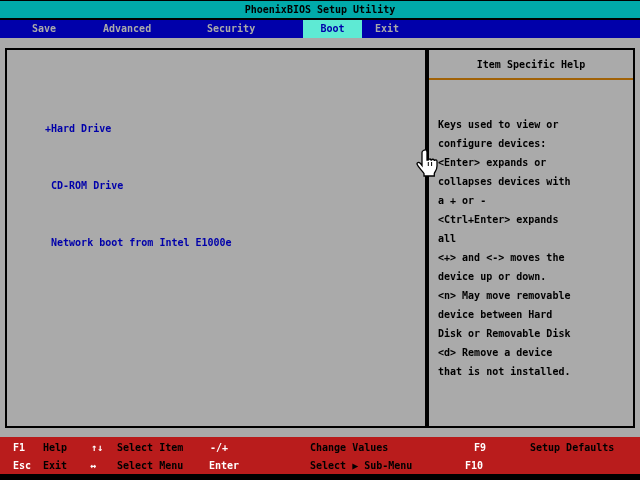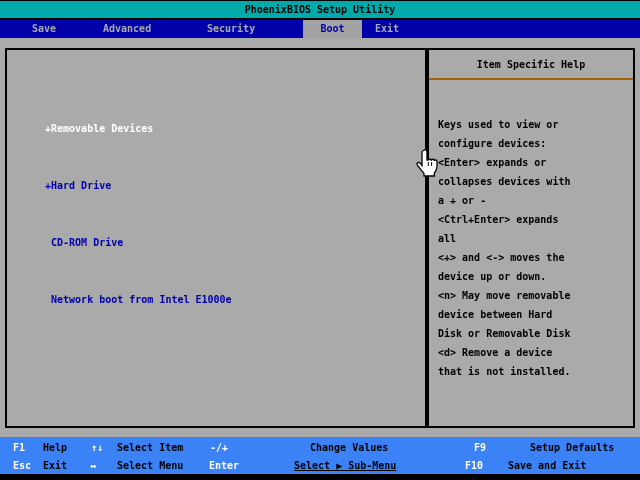--- a/index.html
+++ b/index.html
@@ -13,33 +13,33 @@
   
   .titlebar {
     position:absolute; left:0; top:0; width:640px; height:18px;
     background:#00AAAA; border-top:1px solid #000;
     color:#000; text-align:center; line-height:17px;
   }
   .titlesep { position:absolute; left:0; top:18px; width:640px; height:2px; background:#000; }
   
   .menubar { position:absolute; left:0; top:20px; width:640px; height:18px; background:#0000AA; }
   .menu-item { position:absolute; top:0; height:18px; line-height:18px; color:#AAAAAA; }
-  .menu-item.selected { background:#a3a3a3; color:#0000AA; text-align:center; }
+  .menu-item.selected { background:#5eead4; color:#0000AA; text-align:center; }
   
   .panel { position:absolute; background:#AAAAAA; border:2px solid #000; }
   #left-panel  { left:5px;   top:48px; width:422px; height:380px; }
   #right-panel { left:427px; top:48px; width:208px; height:380px; }
   .device-list { position:absolute; left:38px; top:31px; line-height:19px; white-space:pre; }
   .device-item { color:#0000AA; }
   .device-item.selected { color:#FFFFFF; }
   .help-header { height:30px; line-height:30px; border-bottom:2px solid #a16207; text-align:center; color:#000; }
   .help-body { padding:35px 2px 0 9px; color:#000; }
   .help-line { line-height:19px; white-space:pre; }
   
-  .footer { position:absolute; left:0; top:437px; width:640px; height:37px; background:#3b82f6; }
+  .footer { position:absolute; left:0; top:437px; width:640px; height:37px; background:#b91c1c; }
   .footer span { position:absolute; line-height:19px; white-space:pre; }
   .frow1 { top:1px; } .frow2 { top:19px; }
   .fkey { color:#FFFFFF; } .flabel { color:#000000; }
   .bottomstrip { position:absolute; left:0; top:474px; width:640px; height:6px; background:#000; }
   #cursor { position:absolute; left:415px; top:149px; width:24px; height:32px; }
 </style>
 </head>
 <body>
 
 <div id="screen">
@@ -52,21 +52,20 @@
   <div class="menubar">
     <div class="menu-item" style="left:32px;">Save</div>
     <div class="menu-item" style="left:103px;">Advanced</div>
     <div class="menu-item" style="left:207px;">Security</div>
     <div class="menu-item selected" style="left:303px;width:59px;">Boot</div>
     <div class="menu-item" style="left:375px;">Exit</div>
   </div>
 
   <div class="panel" id="left-panel">
     <div class="device-list">
-      <div class="device-item selected">+Removable Devices</div>
       <div class="device-item">+Hard Drive</div>
       <div class="device-item"> CD-ROM Drive</div>
       <div class="device-item"> Network boot from Intel E1000e</div>
     </div>
   </div>
 
   <div class="panel" id="right-panel">
     <div class="help-header">Item Specific Help</div>
     <div class="help-body">
       <div class="help-line">Keys used to view or</div>
@@ -94,23 +93,22 @@
     <span class="fkey frow1" style="left:210px;">-/+</span>
     <span class="flabel frow1" style="left:310px;">Change Values</span>
     <span class="fkey frow1" style="left:466px;margin-left:8px;">F9</span>
     <span class="flabel frow1" style="left:530px;">Setup Defaults</span>
 
     <span class="fkey frow2" style="left:13px;">Esc</span>
     <span class="flabel frow2" style="left:43px;">Exit</span>
     <span class="fkey frow2" style="left:90px;">↔</span>
     <span class="flabel frow2" style="left:117px;">Select Menu</span>
     <span class="fkey frow2" style="left:209px;">Enter</span>
-    <span class="flabel frow2" style="left:294px;text-decoration:underline;">Select ▶ Sub-Menu</span>
+    <span class="flabel frow2" style="left:310px;">Select ▶ Sub-Menu</span>
     <span class="fkey frow2" style="left:465px;">F10</span>
-    <span class="flabel frow2" style="left:508px;">Save and Exit</span>
   </div>
   <div class="bottomstrip"></div>
 
   <div id="cursor">
     <svg width="24" height="32" viewBox="0 0 24 32">
       <path d="M8.5 1.5 C10 0.2 12 1 12 3 L12 11 L13.2 11 C13.4 9.8 15.6 9.6 16 11 L16.6 11 C17 9.9 19 10 19.3 11.4 L19.8 11.4 C20.3 10.4 22 10.7 22 12.2 L22 17 C22 21 20 22.5 19.3 24.5 L19.3 27 L9 27 L9 24.5 C7 21.5 3.5 18.5 2.2 15.5 C1.4 13.6 3.8 12.6 5.2 14.2 L7 16.5 L7 3.5 C7 2.5 7.8 1.8 8.5 1.5 Z" fill="#FFFFFF" stroke="#000000" stroke-width="1.3"></path>
       <path d="M13.3 13 L13.3 17 M16.6 13 L16.6 17" stroke="#000000" stroke-width="1" fill="none"></path>
     </svg>
   </div>
 

